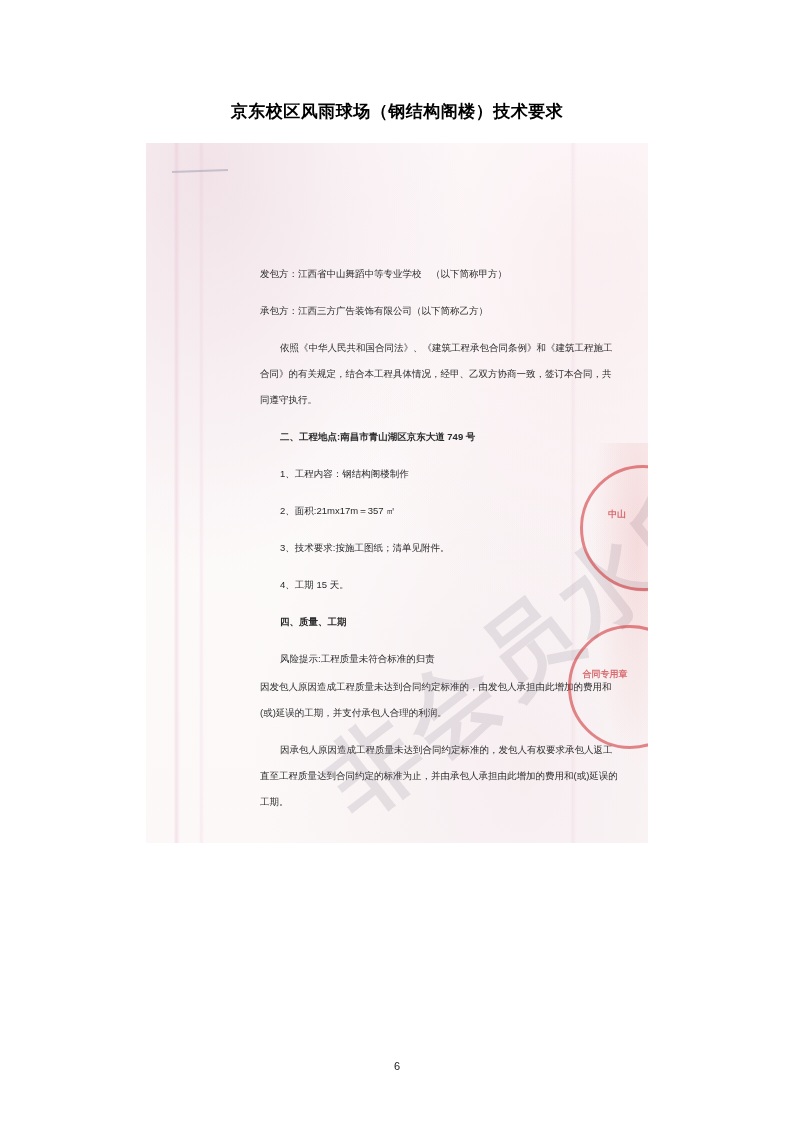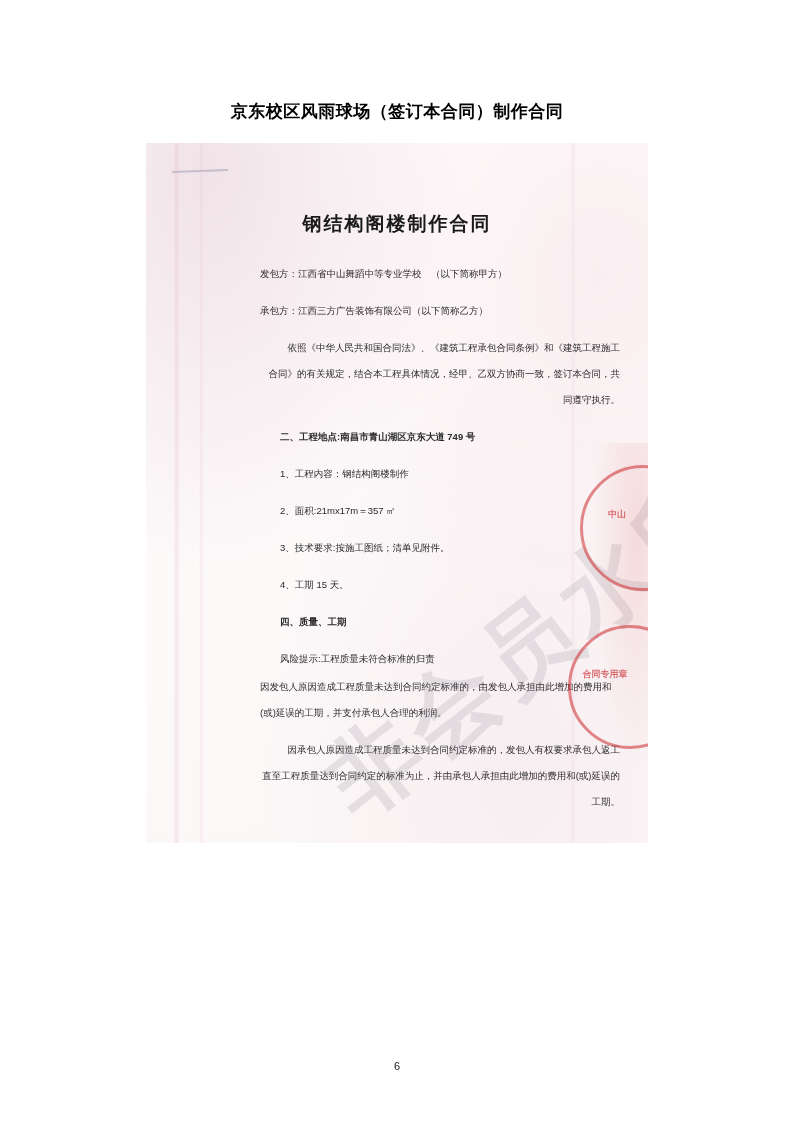--- a/index.html
+++ b/index.html
@@ -98,21 +98,21 @@
     top: 118px;
     width: 360px;
     font-size: 9.5px;
     line-height: 26px;
     color: #2b2b2b;
     margin-left: 40px;
   }
   .body-text p {
     margin: 0 0 2px 0;
   }
-  .indent { text-indent: 20px; text-align: right; }
+  .indent { text-indent: 20px; }
   .sec-head { font-weight: bold; text-indent: 20px; }
   .sub { text-indent: 20px; }
   .gap { height: 9px; }
 
   
   .watermark {
     position: absolute;
     left: 40px;
     top: 360px;
     width: 470px;
@@ -182,27 +182,26 @@
     text-align: center;
     font-size: 11px;
     color: #222;
   }
 </style>
 </head>
 <body>
 
 <div class="page">
 
-  <div class="page-title">京东校区风雨球场（签订本合同）制作合同</div>
+  <div class="page-title">京东校区风雨球场（钢结构阁楼）技术要求</div>
 
   <div class="scan">
     <div class="streaks"></div>
     <div class="pen-stroke"></div>
 
-    <div class="scan-title">钢结构阁楼制作合同</div>
 
     <div class="body-text">
       <p>发包方：江西省中山舞蹈中等专业学校　（以下简称甲方）</p>
       <div class="gap"></div>
       <p>承包方：江西三方广告装饰有限公司（以下简称乙方）</p>
       <div class="gap"></div>
       <p class="indent">依照《中华人民共和国合同法》、《建筑工程承包合同条例》和《建筑工程施工合同》的有关规定，结合本工程具体情况，经甲、乙双方协商一致，签订本合同，共同遵守执行。</p>
       <div class="gap"></div>
       <p class="sec-head"><span>二、工程地点:</span><span>南昌市青山湖区京东大道 749 号</span></p>
       <div class="gap"></div>

